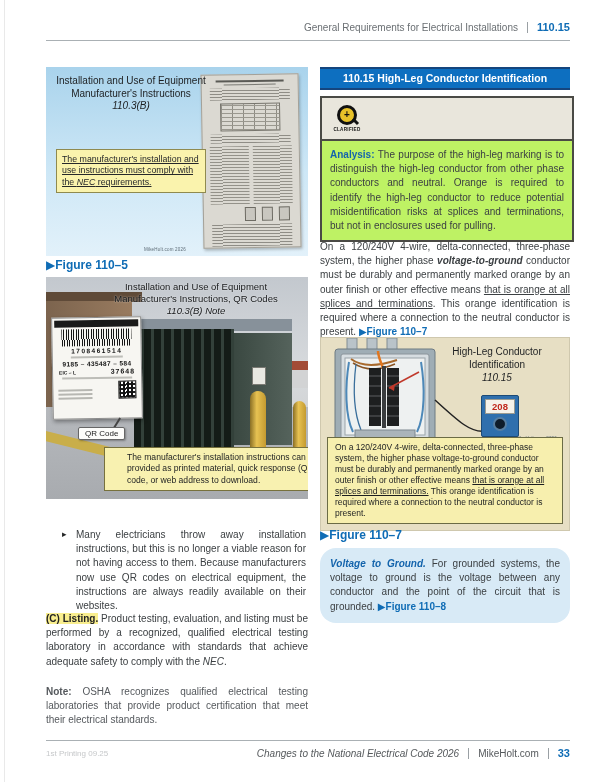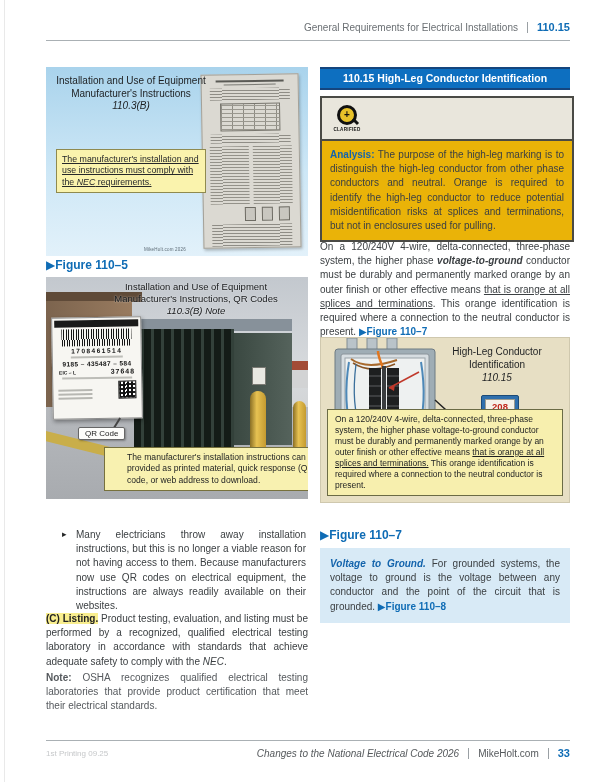--- a/index.html
+++ b/index.html
@@ -94,40 +94,40 @@
   #fig6 .ycall{position:absolute;left:58px;bottom:8px;width:196px;background:#f8f1b0;border:1px solid #77713d;
                padding:4px 22px;font-size:8.6px;line-height:1.32;color:#1d1f20;z-index:6;}
   .cap5{top:258px;} .cap6{top:503px;}
 
   
   .ac-box{position:absolute;left:60px;top:520px;width:248px;}
   .ac-hdr{background:#e2e2e2;padding:5px 10px;font-size:10px;font-weight:bold;color:#232526;}
   .ac-body{position:relative;margin-top:8px;padding:0 2px 0 16px;}
   .ac-bullet{position:absolute;left:2px;top:0;font-size:9px;color:#232526;}
   .listing-block{position:absolute;left:46px;top:612px;width:262px;}
-  .note-para{margin-top:2px;color:#55595d;}
+  .note-para{margin-top:16px;color:#55595d;}
 
   
   .col-r{position:absolute;left:320px;width:250px;}
   .sec-hdr{top:67px;background:#0d6fc0;border-top:2px solid #15457e;border-bottom:2px solid #15457e;
            color:#fff;font-weight:bold;font-size:10.5px;text-align:center;padding:3px 0 4px;}
   .an-box{top:96px;border:2px solid #4a4a45;}
   .an-top{background:#e9e6dc;border-bottom:2px solid #4a4a45;padding:7px 8px;display:flex;gap:8px;align-items:center;}
   .clarified-wrap{flex:0 0 34px;text-align:center;}
   .mag{position:relative;width:20px;height:20px;margin:0 auto;}
   .mag-circle{position:absolute;left:0;top:0;width:14px;height:14px;border:3px solid #111;border-radius:50%;
               background:#e8c229;color:#111;font-size:10px;font-weight:bold;line-height:14px;text-align:center;}
   .mag-handle{position:absolute;left:15px;top:15px;width:7px;height:3px;background:#111;transform:rotate(45deg);}
   .clarified-label{font-size:4.6px;font-weight:bold;color:#111;letter-spacing:.3px;margin-top:2px;}
   .an-top .txt{font-size:10px;font-weight:bold;color:#1464ac;line-height:1.35;text-align:justify;}
-  .an-bottom{background:#eab308;padding:7px 8px;}
+  .an-bottom{background:#bef264;padding:7px 8px;}
 
   .rc-para{top:240px;}
   
-  #fig7{top:337px;height:166px;background:#e7dfc4;border:1px solid #cfc8ae;overflow:hidden;box-sizing:border-box;}
+  #fig7{top:337px;height:194px;background:#e7dfc4;border:1px solid #cfc8ae;overflow:hidden;box-sizing:border-box;}
   #fig7 .ftitle{position:absolute;left:108px;right:4px;top:7px;text-align:center;font-size:10px;color:#1d1f21;line-height:1.3;z-index:2;}
   #fig7 svg{position:absolute;left:0;top:0;z-index:1;}
   .meter{position:absolute;left:160px;top:57px;width:36px;height:40px;background:#2f6fad;border:1px solid #1c4a77;
          border-radius:2px;z-index:3;}
   .meter .screen{margin:3px;height:13px;background:#f5f2ea;border:1px solid #9a9a90;
                  color:#c0271d;font-weight:bold;font-size:9.5px;text-align:center;line-height:13px;}
   .meter .knob{width:10px;height:10px;border-radius:50%;background:#0e1c2b;border:2px solid #577ea1;margin:3px auto 0;}
   #fig7 .ycall{position:absolute;left:6px;right:6px;bottom:6px;background:#f7efae;border:1px solid #6b6b45;
                padding:4px 7px;font-size:8.5px;line-height:1.3;color:#1c1e20;z-index:4;}
   .cap7{top:528px;}
@@ -310,21 +310,21 @@
       <div class="screen">208</div>
       <div class="knob"></div>
     </div>
     <div class="wmark" style="right:12px;top:98px;">MikeHolt.com 2026</div>
     <div class="ycall">
       <span>On a 120/240V 4-wire, delta-connected, three-phase system, the higher phase voltage-to-ground conductor must be durably and permanently marked orange by an outer finish or other effective means </span><span class="und">that is orange at all splices and terminations.</span><span> This orange identification is required where a connection to the neutral conductor is present.</span>
     </div>
   </div>
   <div class="col-r fig-caption cap7" style="position:absolute;">▶Figure 110–7</div>
 
-  <div class="col-r vbox para" style="position:absolute;">
+  <div class="col-r vbox para" style="position:absolute;border-radius:16px;">
     <span class="vlead">Voltage to Ground.</span><span> For grounded systems, the voltage to ground is the voltage between any conductor and the point of the circuit that is grounded. </span><span class="figlink">▶Figure 110–8</span>
   </div>
 
   <div class="rule" style="top:740px;"></div>
   <div class="ftr">
     <span class="printing">1st Printing 09.25</span>
     <span class="right">
       <span class="book">Changes to the National Electrical Code 2026</span><span class="sep"></span><span>MikeHolt.com</span><span class="sep"></span><span class="page-num">33</span>
     </span>
   </div>

